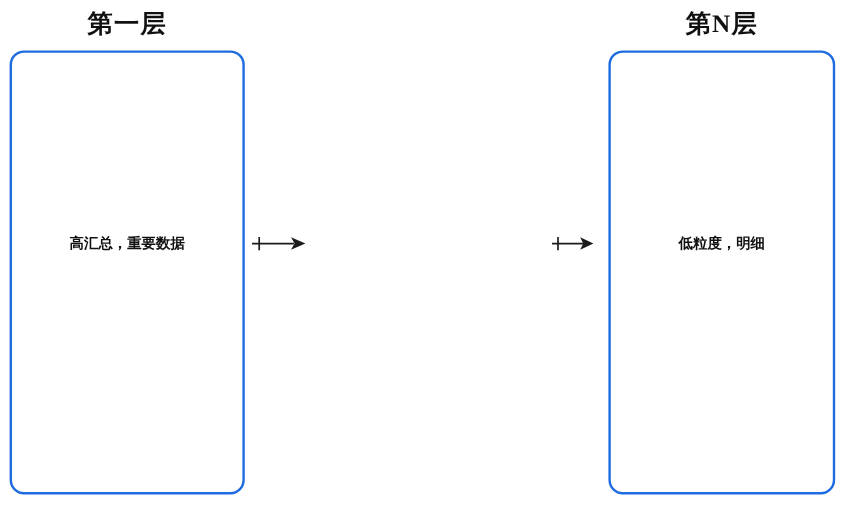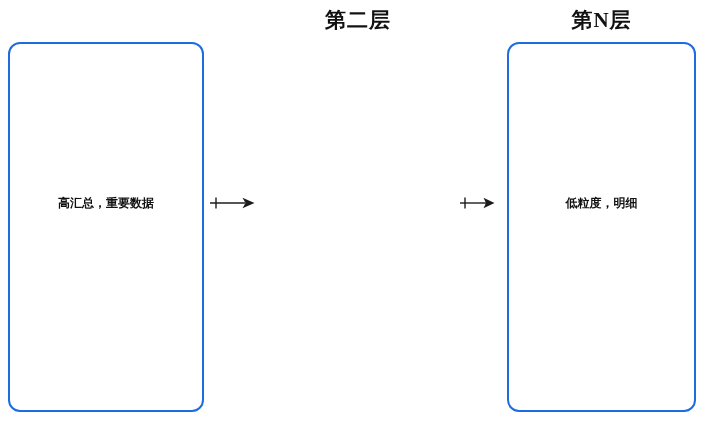--- a/index.html
+++ b/index.html
@@ -62,21 +62,21 @@
   .b2 { left: 259px; width: 198px; }
   .b3 { left: 507px; width: 189px; }
   .a1 { left: 209px; top: 196px; }
   .a2 { left: 459px; top: 196px; }
 </style>
 </head>
 <body>
 
 <div class="canvas">
 
-  <div class="layer-title t2">第二层</div>
+  <div class="layer-title t1">第一层</div>
   <div class="layer-title t3">第N层</div>
 
   <div class="layer-box b1">
     <div class="layer-content">高汇总，重要数据</div>
   </div>
 
 
   <div class="layer-box b3">
     <div class="layer-content">低粒度，明细</div>
   </div>

